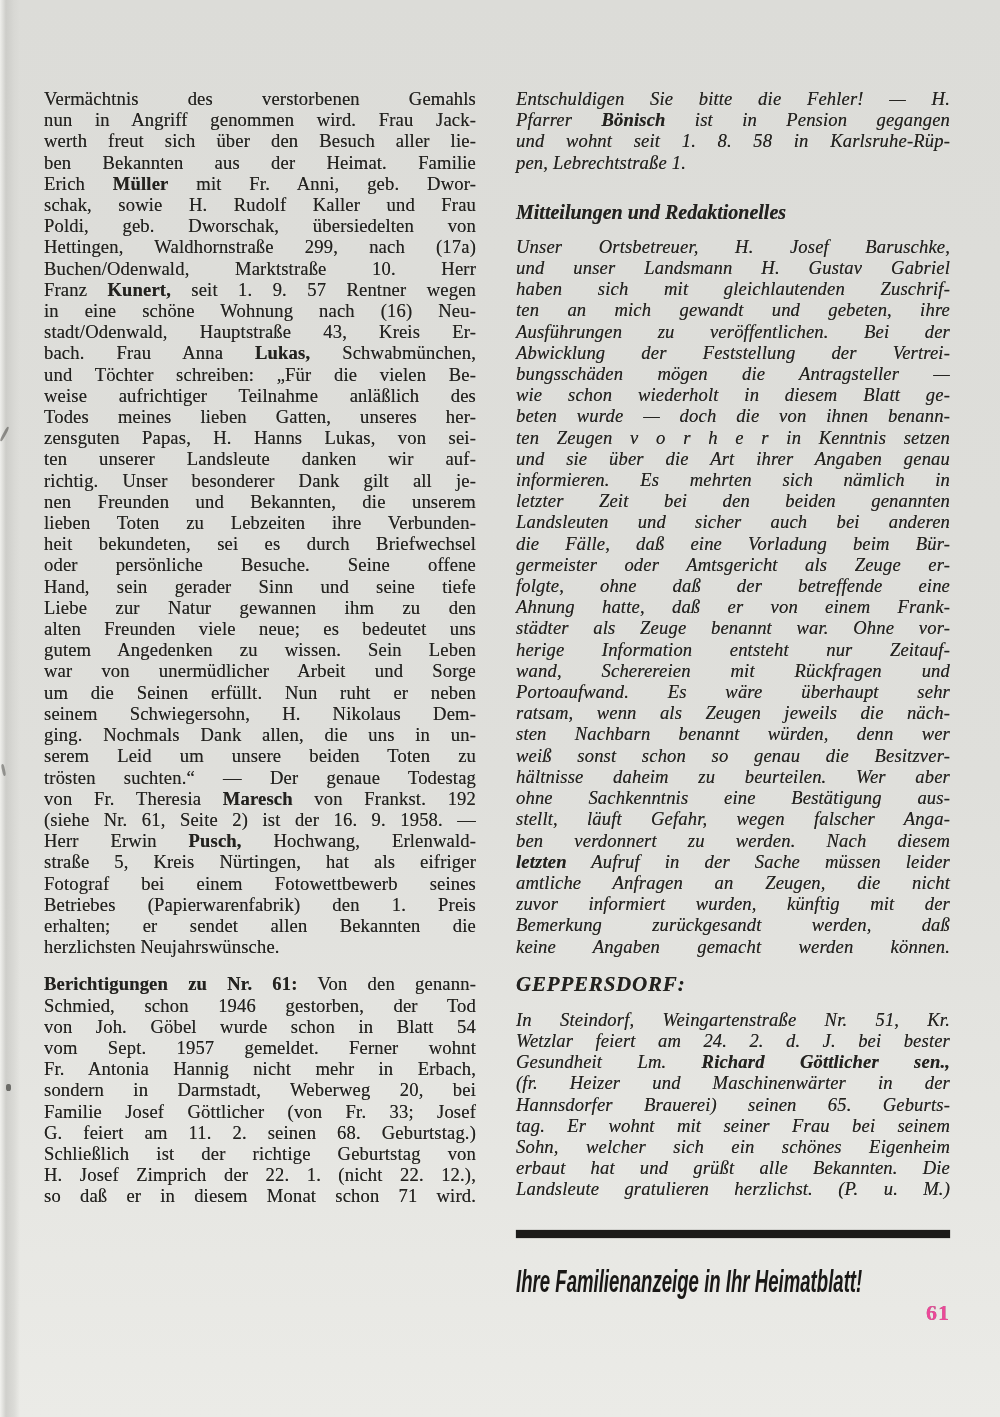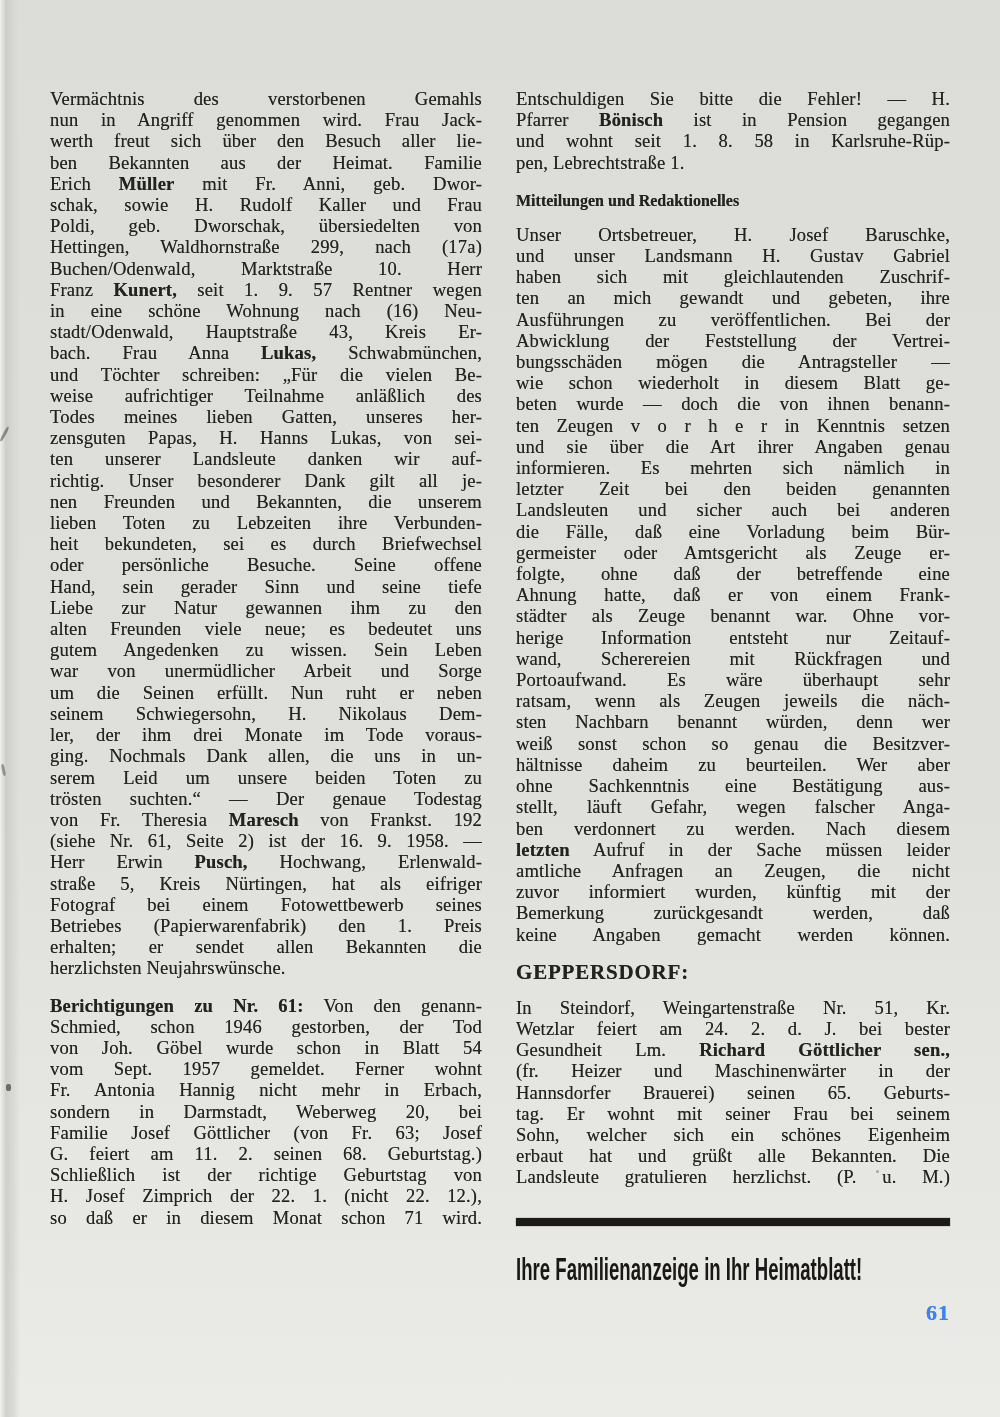--- a/index.html
+++ b/index.html
@@ -15,48 +15,48 @@
     background:linear-gradient(90deg,#f3f3f0 0%,#c9c9c5 30%,#d7d7d3 70%,rgba(215,215,211,0) 100%);
     opacity:.8;
   }
   .speck{position:absolute;background:#4a4946;border-radius:40%;}
   .speck.s1{left:3px;top:426px;width:3px;height:16px;transform:rotate(28deg);opacity:.55;}
   .speck.s2{left:2px;top:764px;width:3px;height:12px;transform:rotate(-12deg);opacity:.5;}
   .speck.s3{left:6px;top:1084px;width:5px;height:7px;opacity:.75;}
   .speck.s4{left:876px;top:1170px;width:3px;height:3px;opacity:.35;}
 
   .col{position:absolute;top:88px;}
-  .col.left{left:50px;width:432px;}
-  .col.right{left:516px;width:434px;}
+  .col.left{left:44px;width:432px;}
+  .col.right{left:516px;width:434px;font-style:italic;}
 
   .tline{
     font-size:18.6px;line-height:21.2px;letter-spacing:.15px;
     text-align:justify;text-align-last:justify;text-justify:inter-word;
     text-shadow:0 0 .4px rgba(20,20,18,.55);
   }
   .tline.short{text-align-last:left;}
   .b{font-weight:700;}
 
   .block.p{margin:0 0 16px 0;}
   .heading{
-    font-weight:700;font-size:16px;line-height:23px;margin:16px 0 12px 0;
+    font-weight:700;font-size:20px;line-height:23px;margin:28px 0 12px 0;
     text-shadow:0 0 .4px rgba(20,20,18,.6);
   }
   .heading.big{font-size:21px;letter-spacing:.8px;margin:16px 0 13px 0;}
 
   .rule{height:8px;background:#1c1b19;margin-top:30px;width:100%;box-shadow:0 0 1px rgba(0,0,0,.6);}
   .banner-wrap{margin-top:26px;height:38px;overflow:visible;}
   .banner{
     font-family:"Liberation Sans", sans-serif;font-weight:700;font-size:31px;line-height:36px;
     white-space:nowrap;transform:scaleX(.60);transform-origin:0 50%;
     color:#191816;letter-spacing:0;
   }
   .page-number{
     position:absolute;left:516px;top:1300px;width:434px;text-align:right;
-    font-weight:700;font-size:22px;letter-spacing:1px;color:#3b82f6;
+    font-weight:700;font-size:22px;letter-spacing:1px;color:#ec4899;
     text-shadow:0 0 .4px rgba(20,20,18,.5);
   }
 </style>
 </head>
 <body>
 
 <div class="page">
   <div class="crease"></div>
   <div class="speck s1"></div>
   <div class="speck s2"></div>
@@ -88,41 +88,40 @@
         <div class="tline"><span>lieben Toten zu Lebzeiten ihre Verbunden-</span></div>
         <div class="tline"><span>heit bekundeten, sei es durch Briefwechsel</span></div>
         <div class="tline"><span>oder persönliche Besuche. Seine offene</span></div>
         <div class="tline"><span>Hand, sein gerader Sinn und seine tiefe</span></div>
         <div class="tline"><span>Liebe zur Natur gewannen ihm zu den</span></div>
         <div class="tline"><span>alten Freunden viele neue; es bedeutet uns</span></div>
         <div class="tline"><span>gutem Angedenken zu wissen. Sein Leben</span></div>
         <div class="tline"><span>war von unermüdlicher Arbeit und Sorge</span></div>
         <div class="tline"><span>um die Seinen erfüllt. Nun ruht er neben</span></div>
         <div class="tline"><span>seinem Schwiegersohn, H. Nikolaus Dem-</span></div>
-        <div class="tline"><span>ler, der ihm drei Monate im Tode voraus-</span></div>
         <div class="tline"><span>ging. Nochmals Dank allen, die uns in un-</span></div>
         <div class="tline"><span>serem Leid um unsere beiden Toten zu</span></div>
         <div class="tline"><span>trösten suchten.“ — Der genaue Todestag</span></div>
         <div class="tline"><span>von Fr. Theresia </span><span class="b">Maresch</span><span> von Frankst. 192</span></div>
         <div class="tline"><span>(siehe Nr. 61, Seite 2) ist der 16. 9. 1958. —</span></div>
         <div class="tline"><span>Herr Erwin </span><span class="b">Pusch,</span><span> Hochwang, Erlenwald-</span></div>
         <div class="tline"><span>straße 5, Kreis Nürtingen, hat als eifriger</span></div>
         <div class="tline"><span>Fotograf bei einem Fotowettbewerb seines</span></div>
         <div class="tline"><span>Betriebes (Papierwarenfabrik) den 1. Preis</span></div>
         <div class="tline"><span>erhalten; er sendet allen Bekannten die</span></div>
         <div class="tline short"><span>herzlichsten Neujahrswünsche.</span></div>
       </div>
       <div class="block p">
         <div class="tline"><span class="b">Berichtigungen zu Nr. 61:</span><span> Von den genann-</span></div>
         <div class="tline"><span>Schmied, schon 1946 gestorben, der Tod</span></div>
         <div class="tline"><span>von Joh. Göbel wurde schon in Blatt 54</span></div>
         <div class="tline"><span>vom Sept. 1957 gemeldet. Ferner wohnt</span></div>
         <div class="tline"><span>Fr. Antonia Hannig nicht mehr in Erbach,</span></div>
         <div class="tline"><span>sondern in Darmstadt, Weberweg 20, bei</span></div>
-        <div class="tline"><span>Familie Josef Göttlicher (von Fr. 63; Josef</span></div>
+        <div class="tline"><span>Familie Josef Göttlicher (von Fr. 33; Josef</span></div>
         <div class="tline"><span>G. feiert am 11. 2. seinen 68. Geburtstag.)</span></div>
         <div class="tline"><span>Schließlich ist der richtige Geburtstag von</span></div>
         <div class="tline"><span>H. Josef Zimprich der 22. 1. (nicht 22. 12.),</span></div>
         <div class="tline"><span>so daß er in diesem Monat schon 71 wird.</span></div>
       </div>
     </div>
 
   <div class="col right">
     <div id="col-right">
         <div class="block p">

